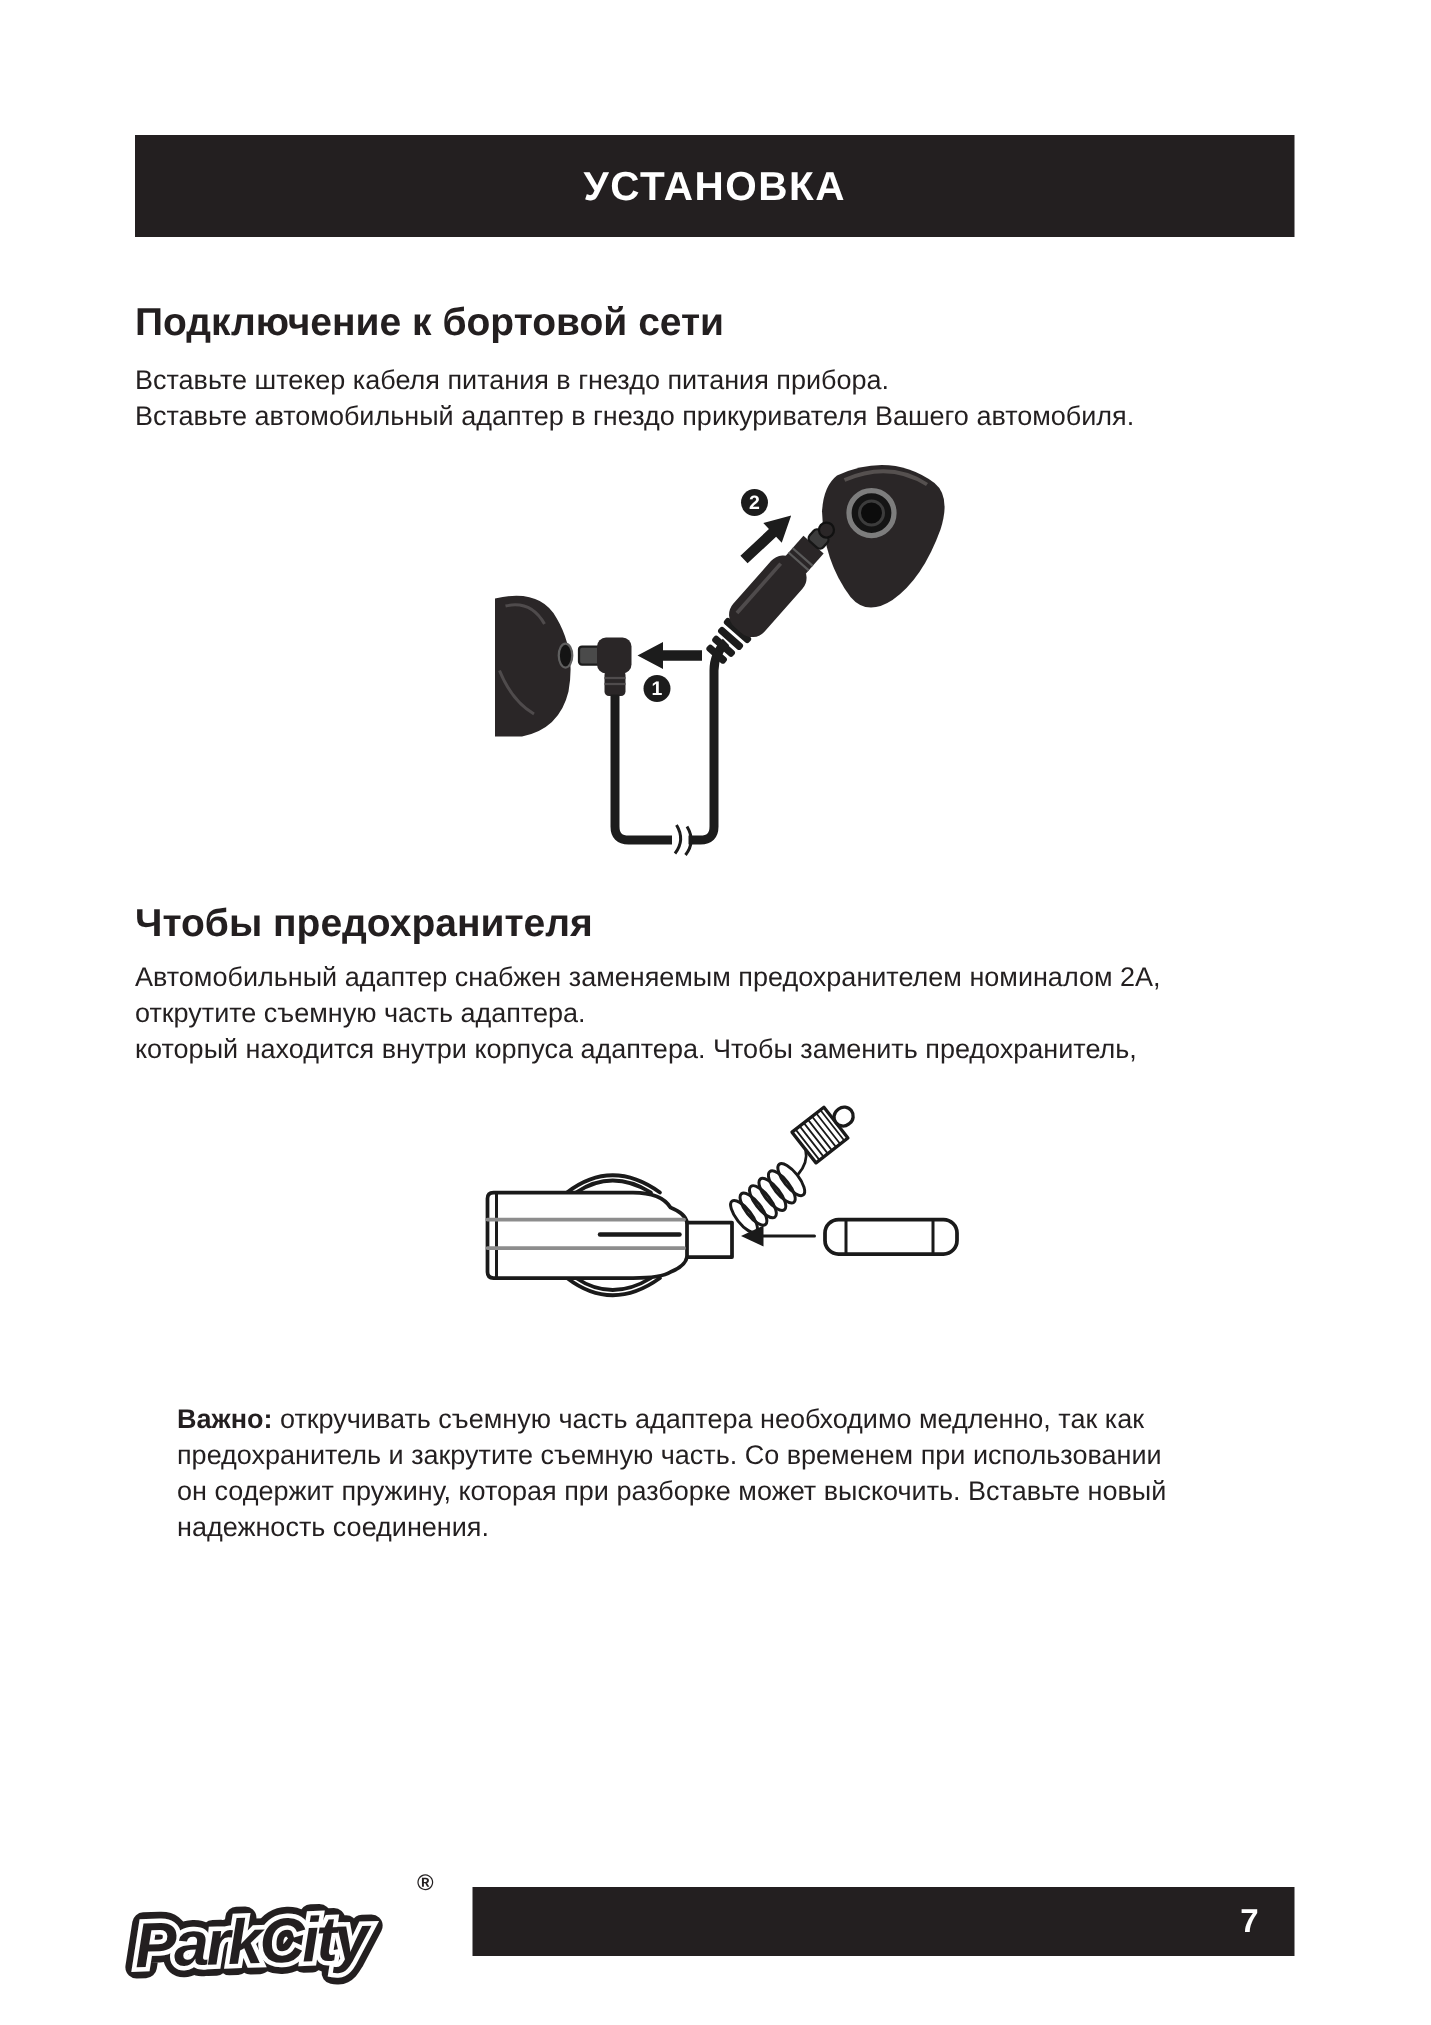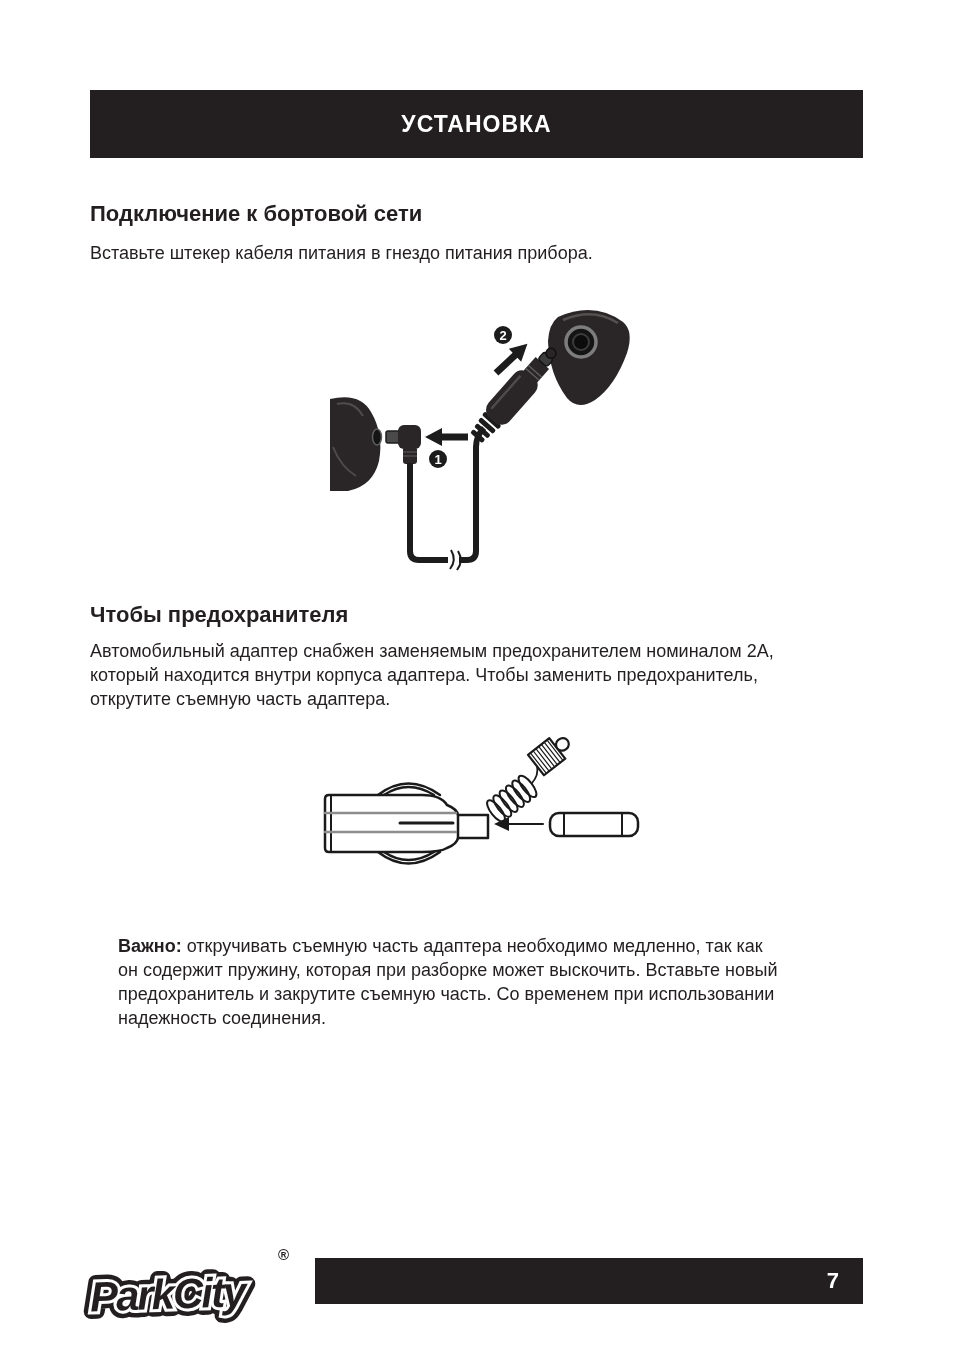--- a/index.html
+++ b/index.html
@@ -7,24 +7,24 @@
     position:relative;width:954px;height:1350px;background:#fff;
     font-family:"Liberation Sans",sans-serif;color:#231f20;overflow:hidden;
     margin:0 auto;
   }
   .abs{position:absolute;}
   .header-bar{
     left:90px;top:90px;width:773px;height:68px;background:#231f20;
     display:flex;align-items:center;justify-content:center;
   }
   .header-bar .title{
-    color:#fff;font-size:23px;font-weight:bold;letter-spacing:1px;text-align:center;
+    color:#fff;font-size:27px;font-weight:bold;letter-spacing:1px;text-align:center;
   }
   .heading{
-    left:90px;font-size:22px;font-weight:bold;line-height:26px;white-space:nowrap;
+    left:90px;font-size:26px;font-weight:bold;line-height:26px;white-space:nowrap;
   }
   .body-text{left:90px;font-size:18px;line-height:24px;}
   .body-text .line{white-space:nowrap;}
   .fig{left:300px;}
   .important .line{white-space:nowrap;margin-left:28px;}
   .footer-bar{
     left:315px;top:1258px;width:548px;height:46px;background:#231f20;
     display:flex;align-items:center;justify-content:flex-end;
   }
   .footer-bar .pagenum{
@@ -45,20 +45,21 @@
 <div class="page">
 
   <div class="abs header-bar">
     <span class="title">УСТАНОВКА</span>
   </div>
 
   <div class="abs heading" style="top:201px;">Подключение к бортовой сети</div>
 
   <div class="abs body-text" style="top:241px;">
     <div class="line">Вставьте штекер кабеля питания в гнездо питания прибора.</div>
+    <div class="line">Вставьте автомобильный адаптер в гнездо прикуривателя Вашего автомобиля.</div>
   </div>
 
   <svg class="abs fig" style="top:295px;" width="360" height="300" viewBox="0 0 360 300" aria-hidden="true">
 
     <g>
       <path d="M258,22 Q294,6 323,27 Q334,36 327,58 Q315,91 295,105 Q278,116 267,103 Q249,79 248,46 Q249,29 258,22 Z" fill="#2a2627"></path>
       <path d="M263,25 Q293,12 318,28" stroke="#55504f" stroke-width="2.5" fill="none"></path>
       <circle cx="281" cy="47" r="15" fill="#141414" stroke="#7d7d7d" stroke-width="3.5"></circle>
       <circle cx="281" cy="47" r="8" fill="#0c0c0c" stroke="#3c3c3c" stroke-width="2"></circle>
     </g>
@@ -113,22 +114,22 @@
     <g>
       <circle cx="203" cy="40" r="9" fill="#1c1c1c"></circle>
       <text class="callout" x="203" y="44.5" text-anchor="middle">2</text>
     </g>
   </svg>
 
   <div class="abs heading" style="top:602px;">Чтобы предохранителя</div>
 
   <div class="abs body-text" style="top:639px;">
     <div class="line">Автомобильный адаптер снабжен заменяемым предохранителем номиналом 2А,</div>
+    <div class="line">открутите съемную часть адаптера.</div>
     <div class="line">который находится внутри корпуса адаптера. Чтобы заменить предохранитель,</div>
-    <div class="line">открутите съемную часть адаптера.</div>
   </div>
 
   <svg class="abs fig" style="top:725px;" width="360" height="170" viewBox="0 0 360 170" aria-hidden="true">
     <g stroke="#1a1a1a" stroke-width="2.5" fill="#fff" stroke-linejoin="round" stroke-linecap="round">
 
       <g>
         <path d="M78,70 Q108,47 140,70"></path>
         <path d="M84,70 Q108,54 134,70"></path>
         <path d="M78,127 Q108,150 140,127"></path>
         <path d="M84,127 Q108,143 134,127"></path>
@@ -175,22 +176,22 @@
       <g>
         <rect x="250" y="88" width="88" height="23" rx="9"></rect>
         <line x1="264" y1="88" x2="264" y2="111" stroke-width="2"></line>
         <line x1="322" y1="88" x2="322" y2="111" stroke-width="2"></line>
       </g>
     </g>
   </svg>
 
   <div class="abs body-text important" style="top:934px;">
     <div class="line"><strong>Важно:</strong><span> откручивать съемную часть адаптера необходимо медленно, так как</span></div>
+    <div class="line">предохранитель и закрутите съемную часть. Со временем при использовании</div>
     <div class="line">он содержит пружину, которая при разборке может выскочить. Вставьте новый</div>
-    <div class="line">предохранитель и закрутите съемную часть. Со временем при использовании</div>
     <div class="line">надежность соединения.</div>
   </div>
 
   <svg class="abs" style="left:80px;top:1238px;" width="230" height="100" viewBox="0 0 230 100" aria-hidden="true">
     <g transform="rotate(-2 110 60)">
       <text class="logo-word" x="10" y="70" stroke="#231f20" stroke-width="15" stroke-linejoin="round" fill="#231f20">ParkCity</text>
       <text class="logo-word" x="10" y="70" stroke="#ffffff" stroke-width="6" style="paint-order:stroke" fill="#231f20">ParkCity</text>
     </g>
     <text class="reg" x="198" y="22">®</text>
   </svg>

